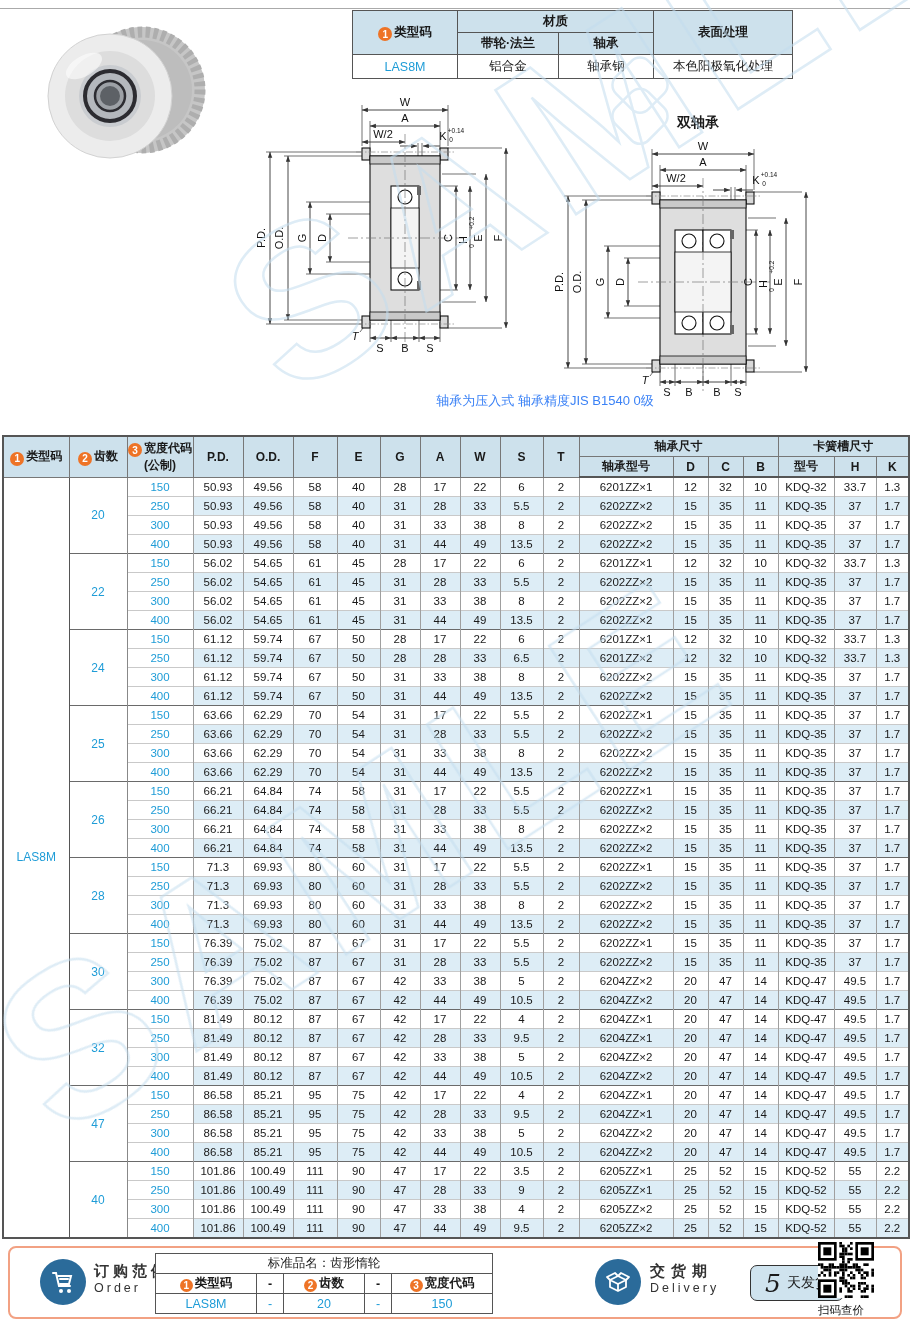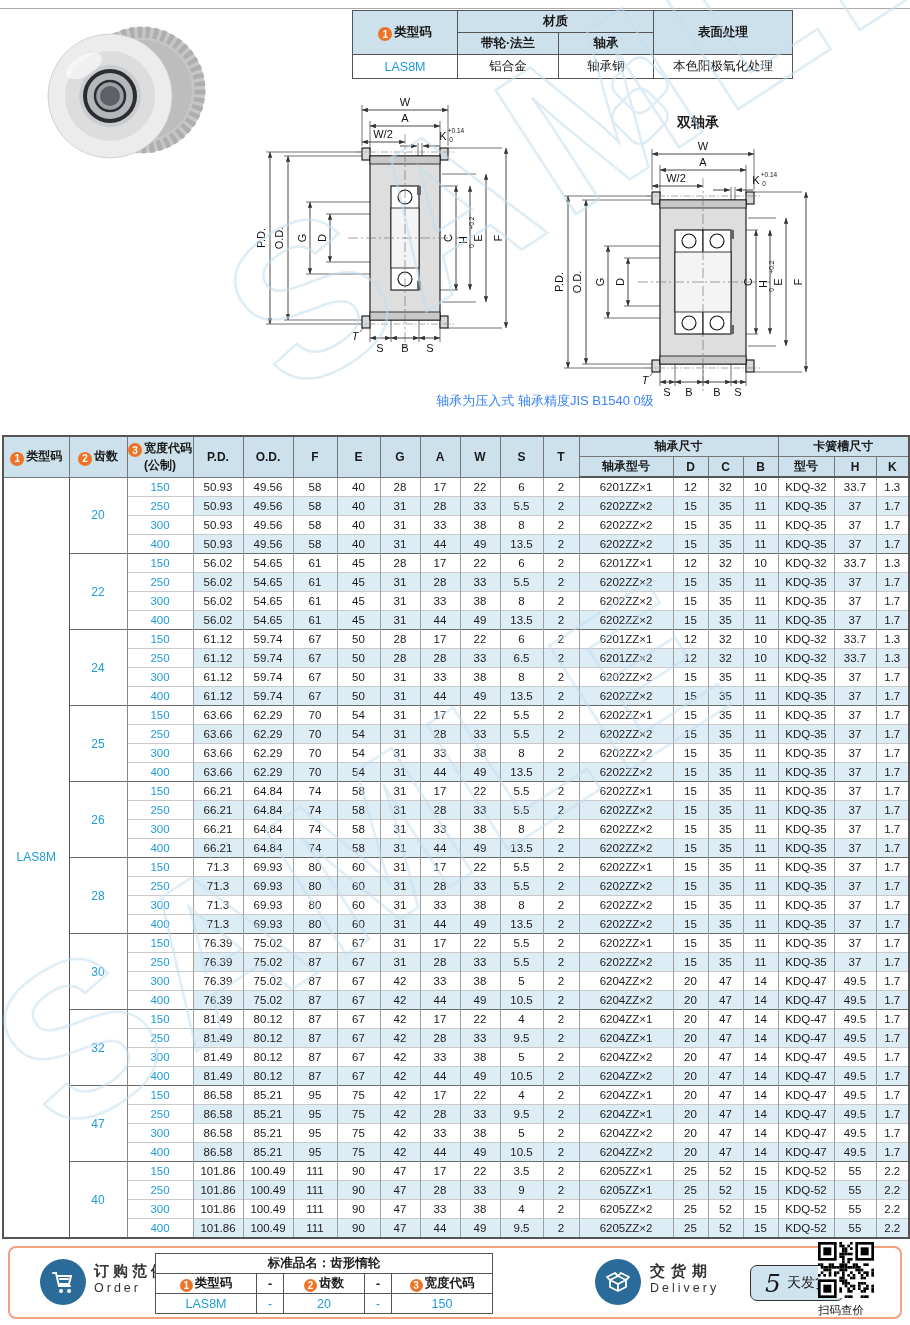--- a/index.html
+++ b/index.html
@@ -34,21 +34,21 @@
   #spec-table td.tc{background:#fff;color:#1e9cd7;font-size:12px;border-right:1px solid #555;}
   #spec-table td.th-teeth{background:#fff;color:#1e9cd7;font-size:12px;border-right:1px solid #888;}
   
   #order-panel{top:1246px;left:8px;width:890px;height:69px;border:2px solid #f2a183;border-radius:8px;background:#fff;}
   .blue-circle{position:absolute;width:46px;height:46px;border-radius:50%;background:#2b6b9a;
                display:flex;align-items:center;justify-content:center;}
   .panel-label{font-size:15px;color:#333;letter-spacing:4px;font-weight:bold;}
   .panel-label-en{font-size:12.5px;color:#333;letter-spacing:3px;}
   #order-table{position:absolute;left:145px;top:5px;}
   #order-table th,#order-table td{border:1px solid #555;font-size:12.5px;text-align:center;padding:0 4px;height:19px;background:#fff;}
-  #order-table .ttl{font-weight:bold;}
+  #order-table .ttl{font-weight:normal;}
   #deliv-badge{position:absolute;left:740px;top:17px;width:92px;height:34px;background:#cfe3ee;border:1.5px solid #333;
                border-radius:7px;display:flex;align-items:center;justify-content:center;gap:6px;}
   #deliv-badge .num{font-family:"DejaVu Serif","Liberation Serif",serif;font-style:italic;font-size:25px;line-height:1;}
   #deliv-badge .txt{font-size:14px;font-weight:normal;}
   #qr-box{position:absolute;left:808px;top:-6px;width:62px;text-align:left;}
   #qr-caption{font-size:11.5px;margin-top:1px;}
   .wm{position:absolute;pointer-events:none;z-index:6;}
 </style>
 </head>
 <body>

